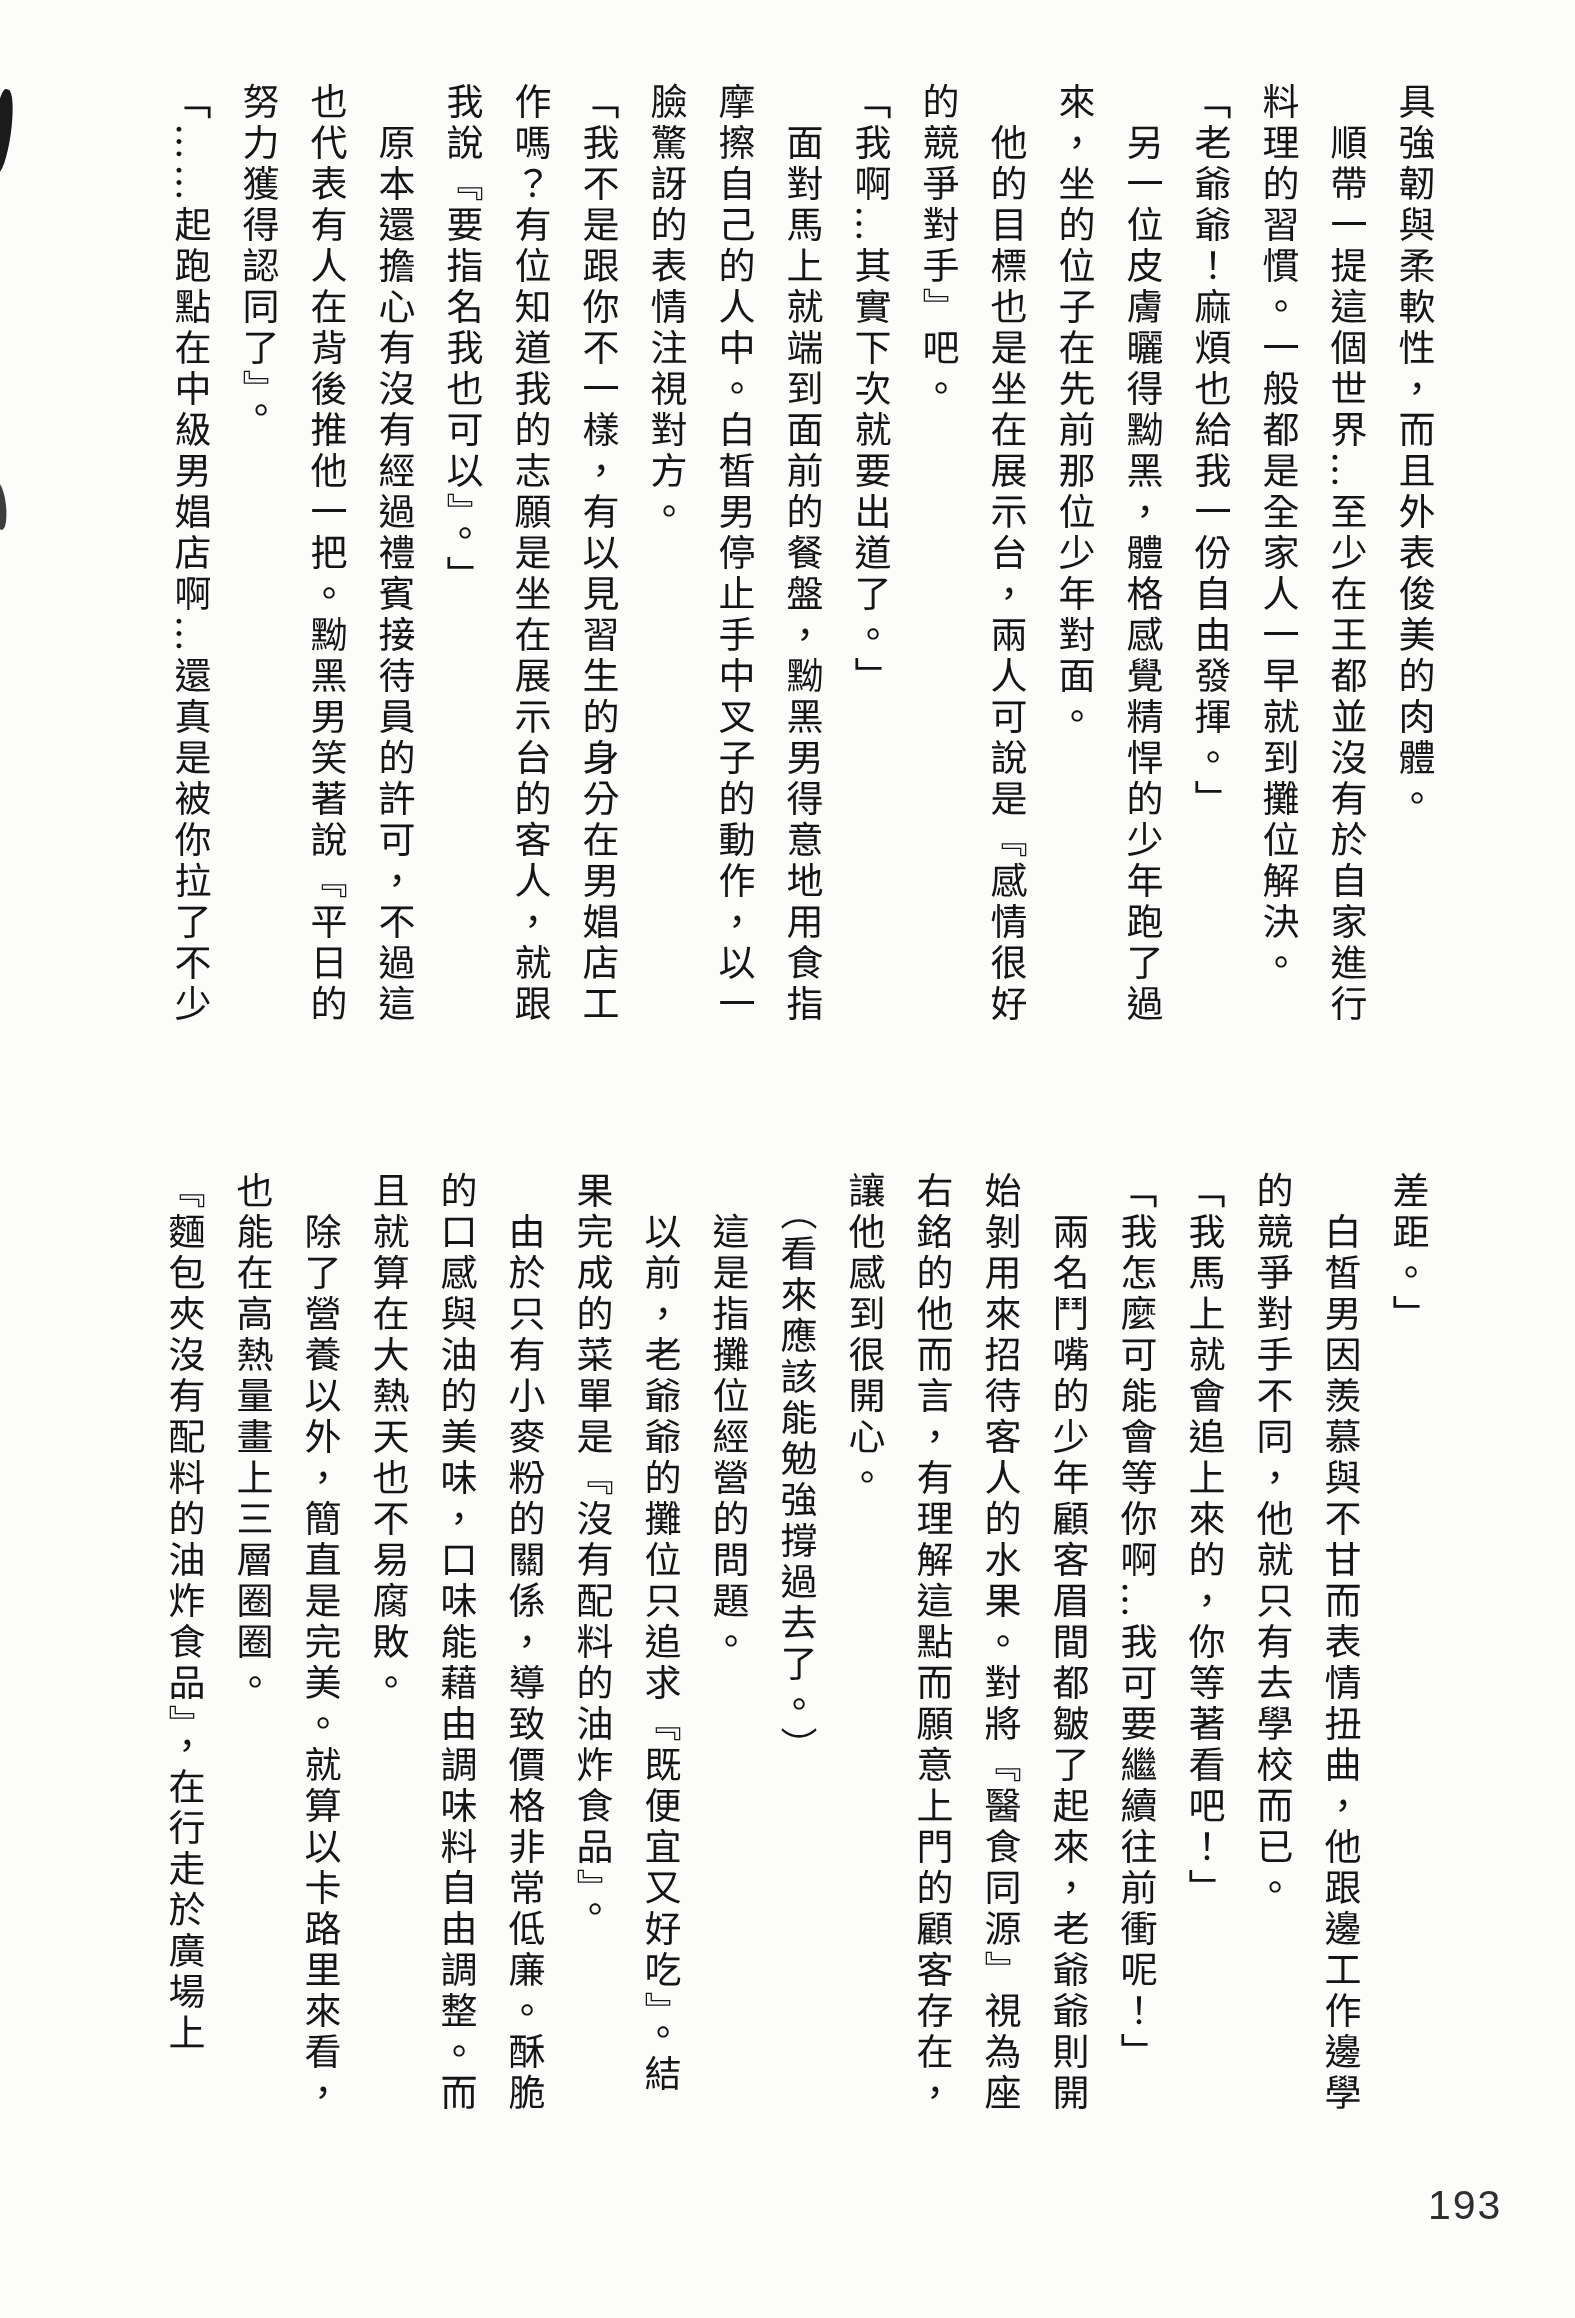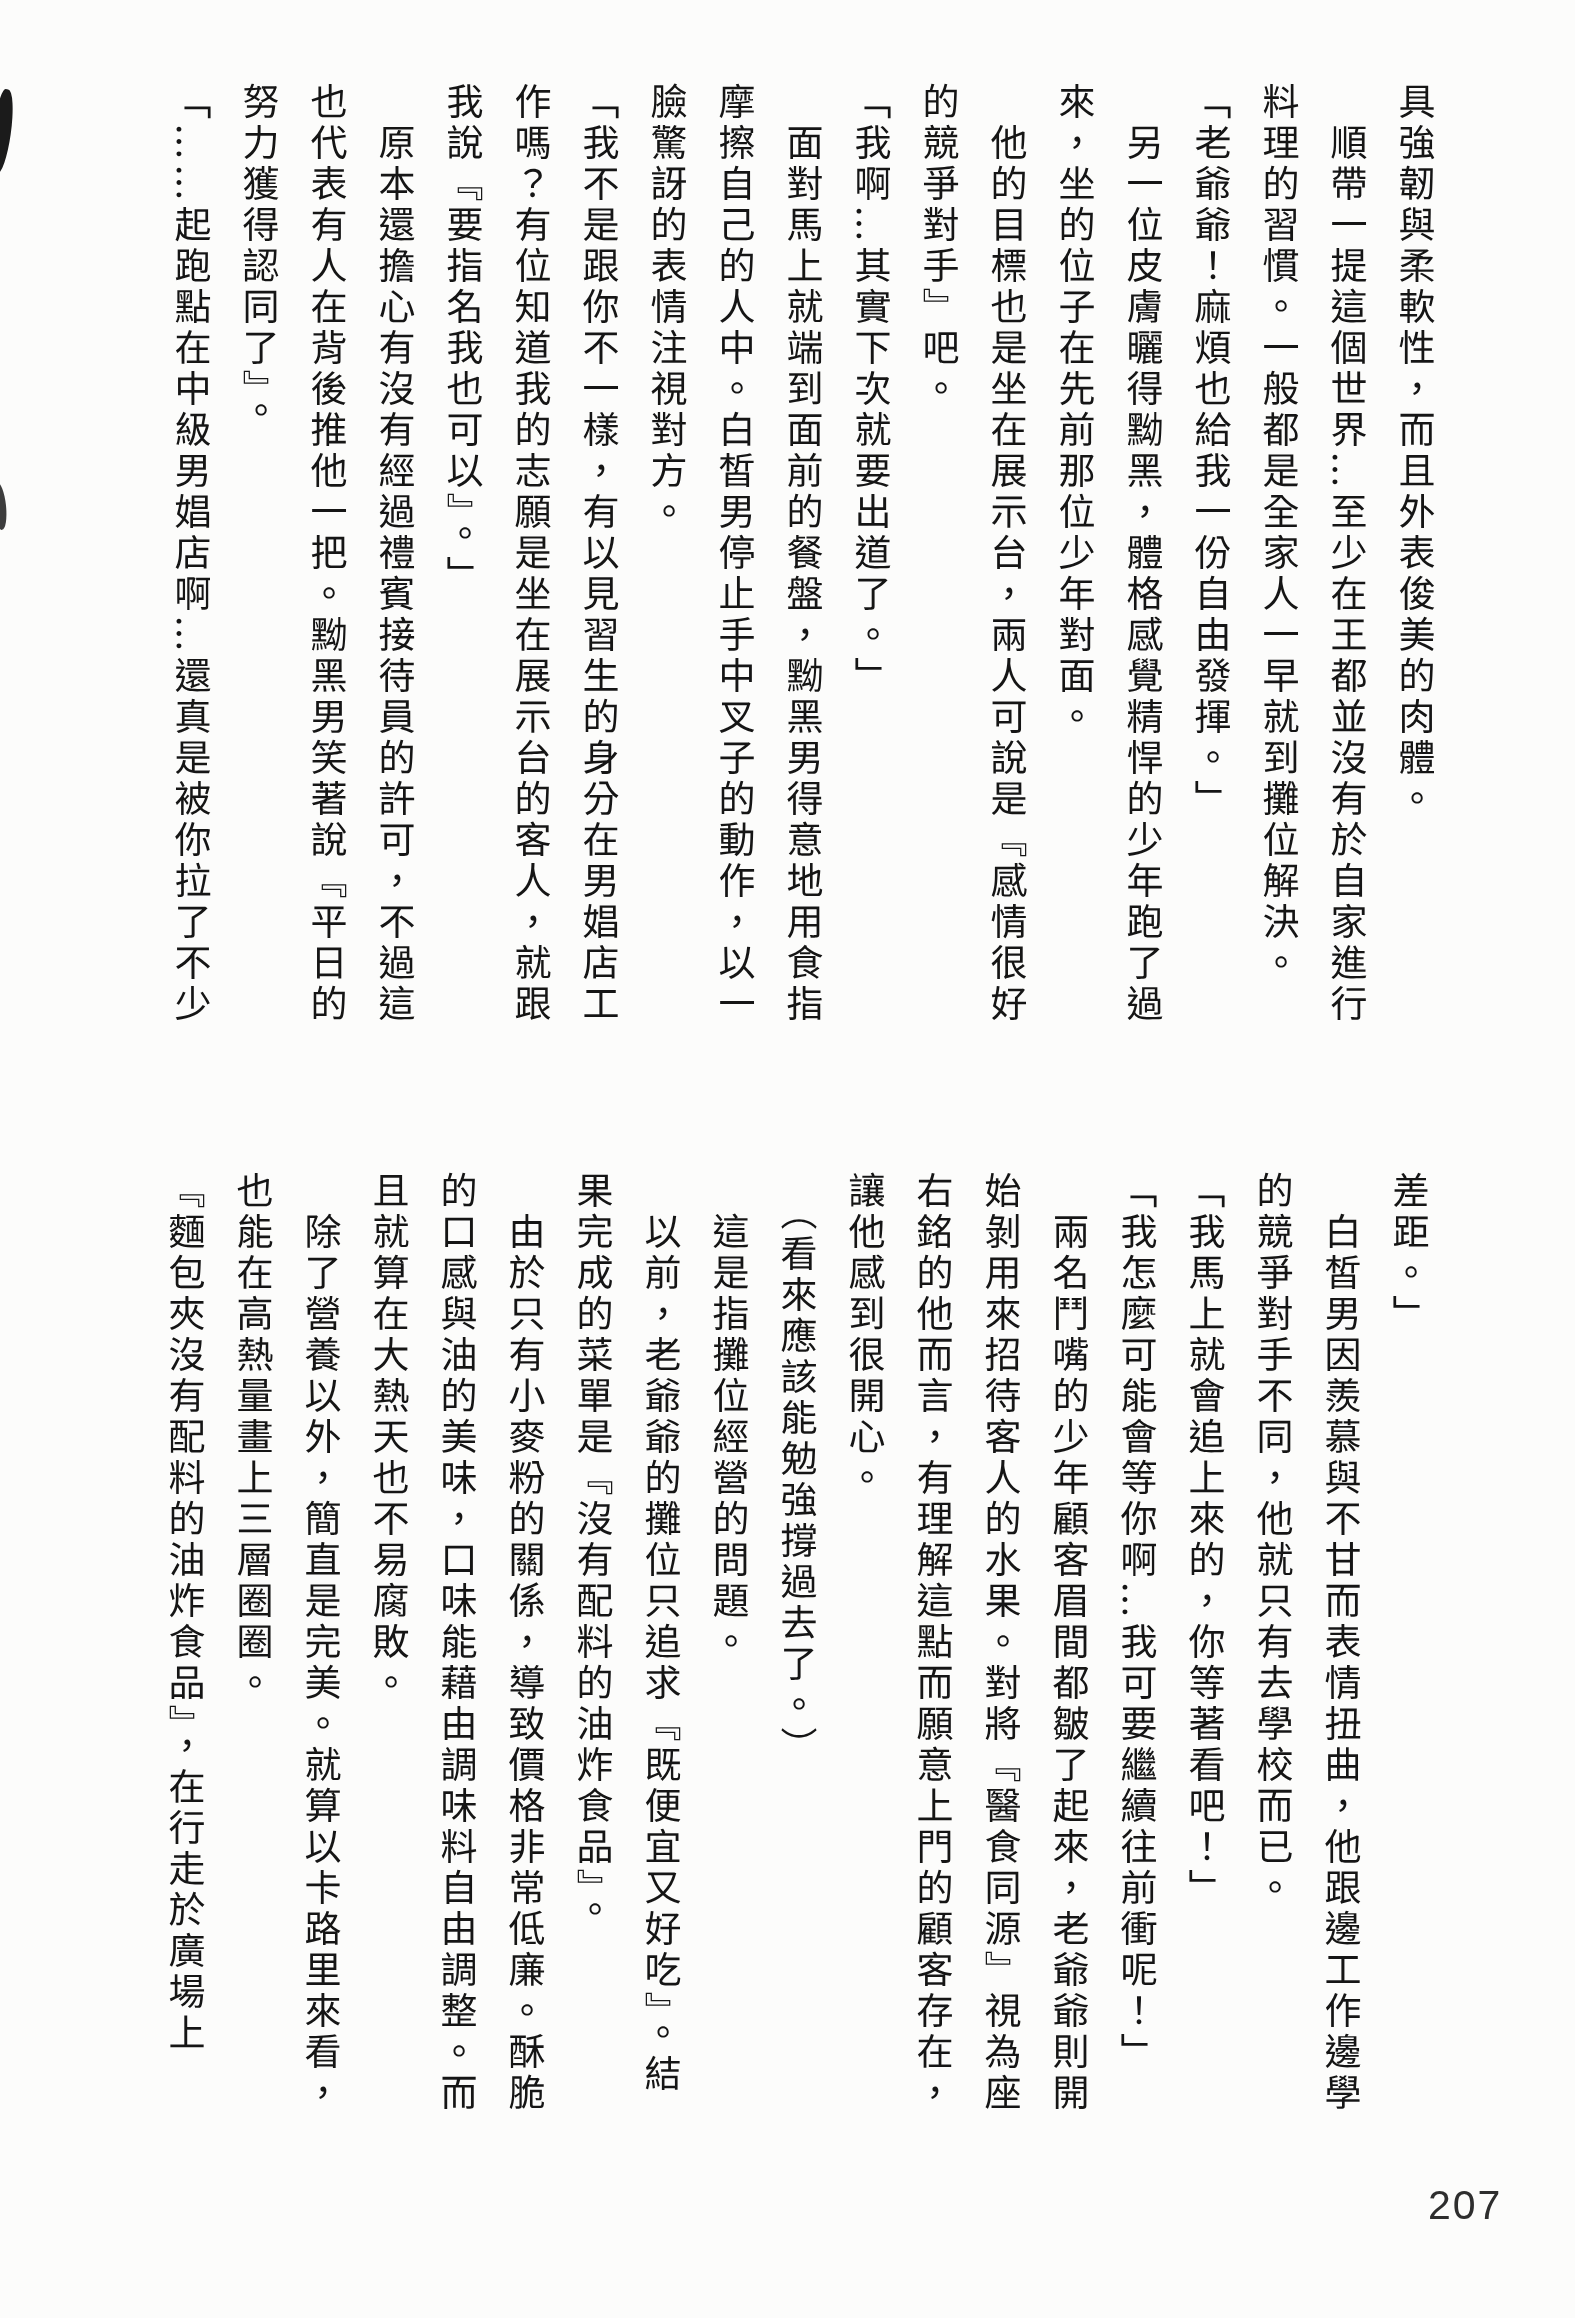--- a/index.html
+++ b/index.html
@@ -85,16 +85,16 @@
       <p class="col">　以前，老爺爺的攤位只追求『既便宜又好吃』。結</p>
       <p class="col">果完成的菜單是『沒有配料的油炸食品』。</p>
       <p class="col">　由於只有小麥粉的關係，導致價格非常低廉。酥脆</p>
       <p class="col">的口感與油的美味，口味能藉由調味料自由調整。而</p>
       <p class="col">且就算在大熱天也不易腐敗。</p>
       <p class="col">　除了營養以外，簡直是完美。就算以卡路里來看，</p>
       <p class="col">也能在高熱量畫上三層圈圈。</p>
       <p class="col">『麵包夾沒有配料的油炸食品』，在行走於廣場上</p>
     </div>
 
-  <div class="page-number">207</div>
+  <div class="page-number">193</div>
 
 </div>
 
 
 </body></html>

